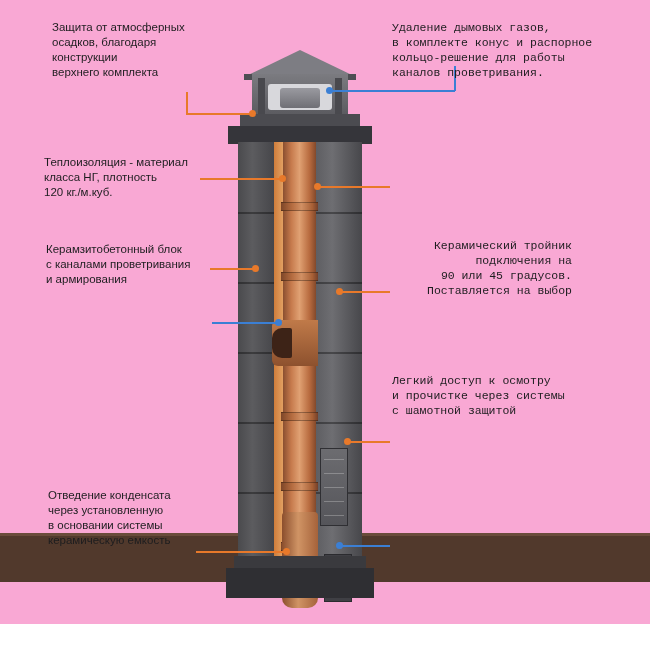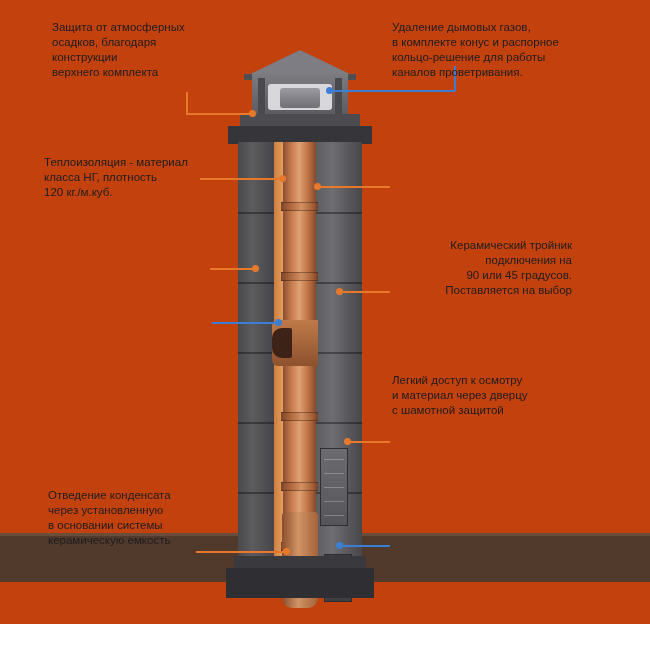--- a/index.html
+++ b/index.html
@@ -10,21 +10,21 @@
     width: 650px;
     height: 650px;
     background: #ffffff;
     font-family: "Liberation Sans", sans-serif;
     overflow: hidden;
   }
   #stage {
     position: relative;
     width: 650px;
     height: 624px;
-    background: #c2410c;
+    background: #f9a8d4;
   }
 
   
   .ground {
     position: absolute;
     left: 0;
     bottom: 42px;
     width: 650px;
     height: 46px;
     background: #51392c;
@@ -275,21 +275,21 @@
   }
 
   
   .label {
     position: absolute;
     font-size: 11.5px;
     line-height: 15px;
     color: #1d1d1f;
     white-space: pre-line;
   }
-  .label.right { text-align: left; }
+  .label.right { text-align: left; font-family: Liberation Mono, monospace; }
   .label.left  { text-align: left; }
 
   
   .line {
     position: absolute;
     background: #e8792a;
   }
   .line.blue { background: #3b7fd4; }
   .dot {
     position: absolute;
@@ -452,29 +452,32 @@
   <div class="label right" style="left:392px; top:20px; width:230px;">Удаление дымовых газов,
 в комплекте конус и распорное
 кольцо-решение для работы
 каналов проветривания.</div>
 
   <div class="label left" style="left:44px; top:155px; width:170px;">Теплоизоляция - материал
 класса НГ, плотность
 120 кг./м.куб.</div>
 
 
+  <div class="label left" style="left:46px; top:242px; width:178px;">Керамзитобетонный блок
+с каналами проветривания
+и армирования</div>
 
   <div class="label right" style="left:392px; top:238px; width:180px;text-align:right;">Керамический тройник
 подключения на
 90 или 45 градусов.
 Поставляется на выбор</div>
 
 
   <div class="label right" style="left:392px; top:373px; width:190px;">Легкий доступ к осмотру
-и материал через дверцу
+и прочистке через системы
 с шамотной защитой</div>
 
   <div class="label left" style="left:48px; top:488px; width:170px;">Отведение конденсата
 через установленную
 в основании системы
 керамическую емкость</div>
 
 
 
 </div>

